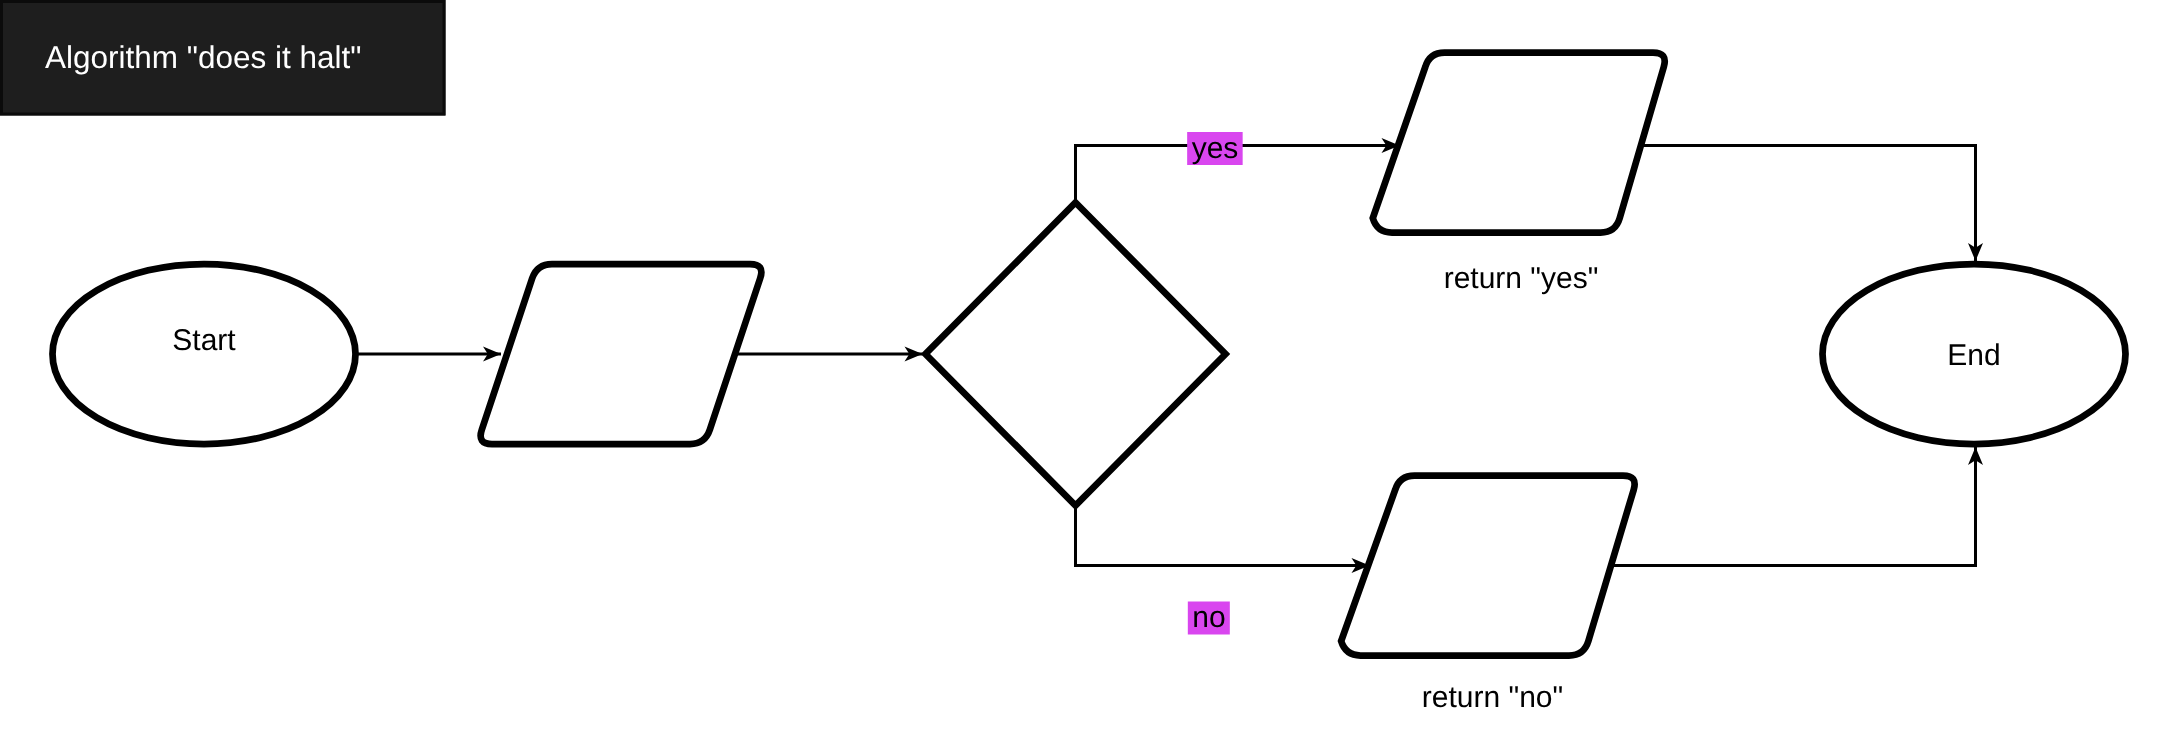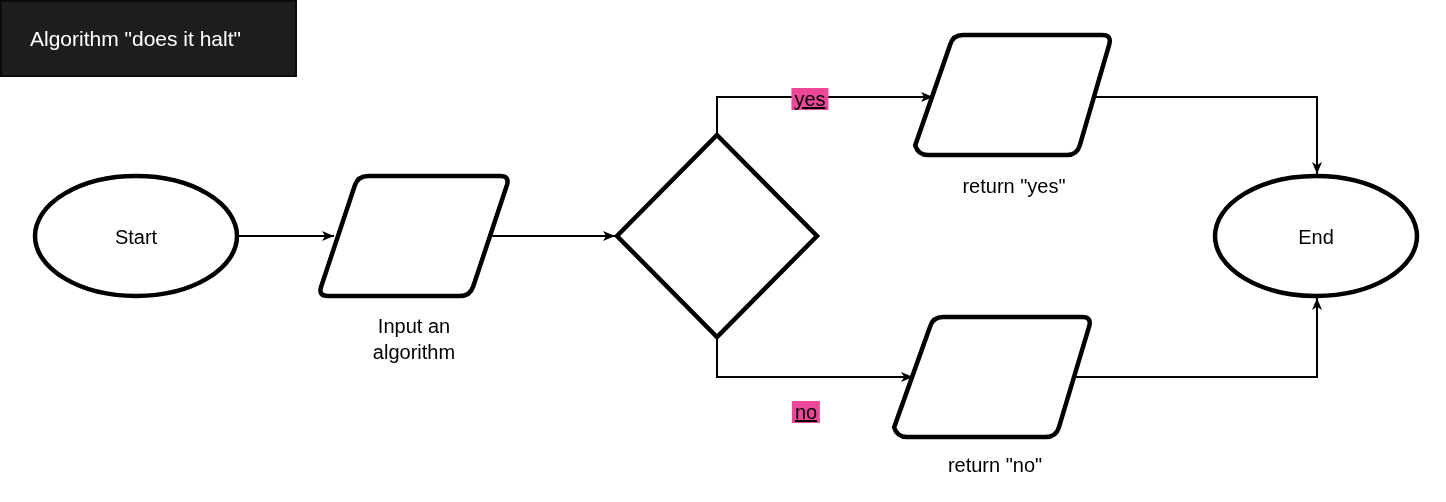--- a/index.html
+++ b/index.html
@@ -21,35 +21,34 @@
     transform: translate(-50%, -50%);
     text-align: center;
     font-size: 20px;
     line-height: 26px;
     color: #000000;
     white-space: nowrap;
   }
   .lbl.wrap { white-space: normal; }
   .lbl-input     { left: 414px; top: 339px; width: 104px; }
   .lbl-decision  { left: 717px; top: 237px; width: 112px; }
-  .lbl-start     { left: 136px; top: 237px; }
+  .lbl-start     { left: 136px; top: 227px; }
   .lbl-end       { left: 1316px; top: 237px; }
   .lbl-ret-yes   { left: 1014px; top: 186px; }
   .lbl-ret-no    { left: 995px;  top: 465px; }
 
   .edge-lbl {
     position: absolute;
     transform: translate(-50%, -50%);
     font-size: 20px;
     line-height: 22px;
     color: #000000;
-    background: #ec4899;
+    background: #d946ef;
     padding: 0 3px;
     white-space: nowrap;
-    text-decoration: underline;
   }
   .edge-lbl-yes { left: 810px; top: 99px; }
   .edge-lbl-no  { left: 806px; top: 380px; margin-top: 32px; }
 
   .title-box {
     position: absolute;
     left: 0; top: 0;
     width: 297px; height: 77px;
     background: #1e1e1e;
     border: 2px solid #0b0b0b;
@@ -91,21 +90,20 @@
              L1079.8,145.4 Q1077,155 1067,155 L928,155 Q918,155 915.2,145.4 Z"></path>
 
     <path class="node-shape" stroke-width="4.5" d="M930.1,326.6 Q933,317 943,317 L1082,317 Q1092,317 1089.1,326.6
              L1058.9,427.4 Q1056,437 1046,437 L907,437 Q897,437 894.1,427.4 Z"></path>
 
     <ellipse class="node-shape" cx="1316" cy="236" rx="101" ry="60" stroke-width="4.5"></ellipse>
   </svg>
 
   <div class="lbl lbl-start">Start</div>
 
-  <div class="lbl wrap lbl-input">Input an algorithm</div>
 
 
   <div class="lbl lbl-ret-yes">return "yes"</div>
 
   <div class="lbl lbl-ret-no">return "no"</div>
 
   <div class="lbl lbl-end">End</div>
 
   <div class="edge-lbl edge-lbl-yes">yes</div>
 

